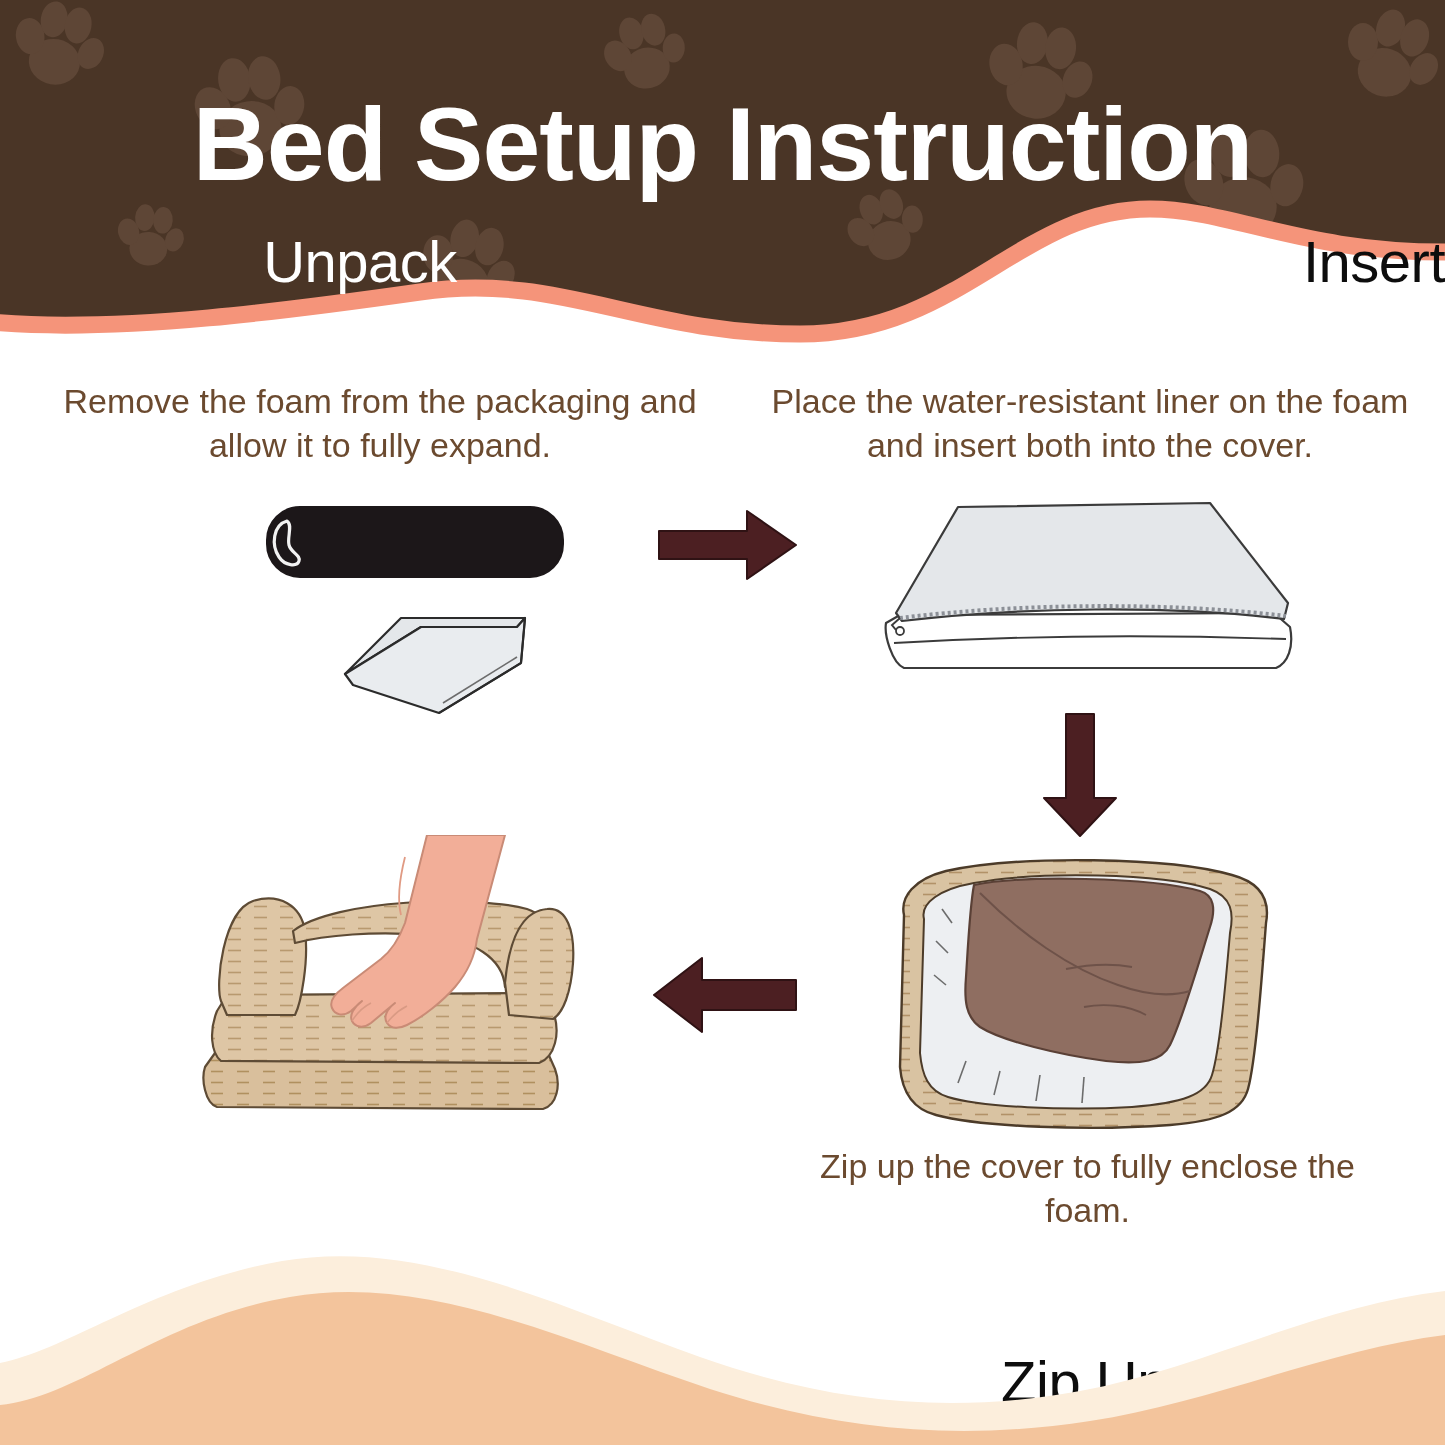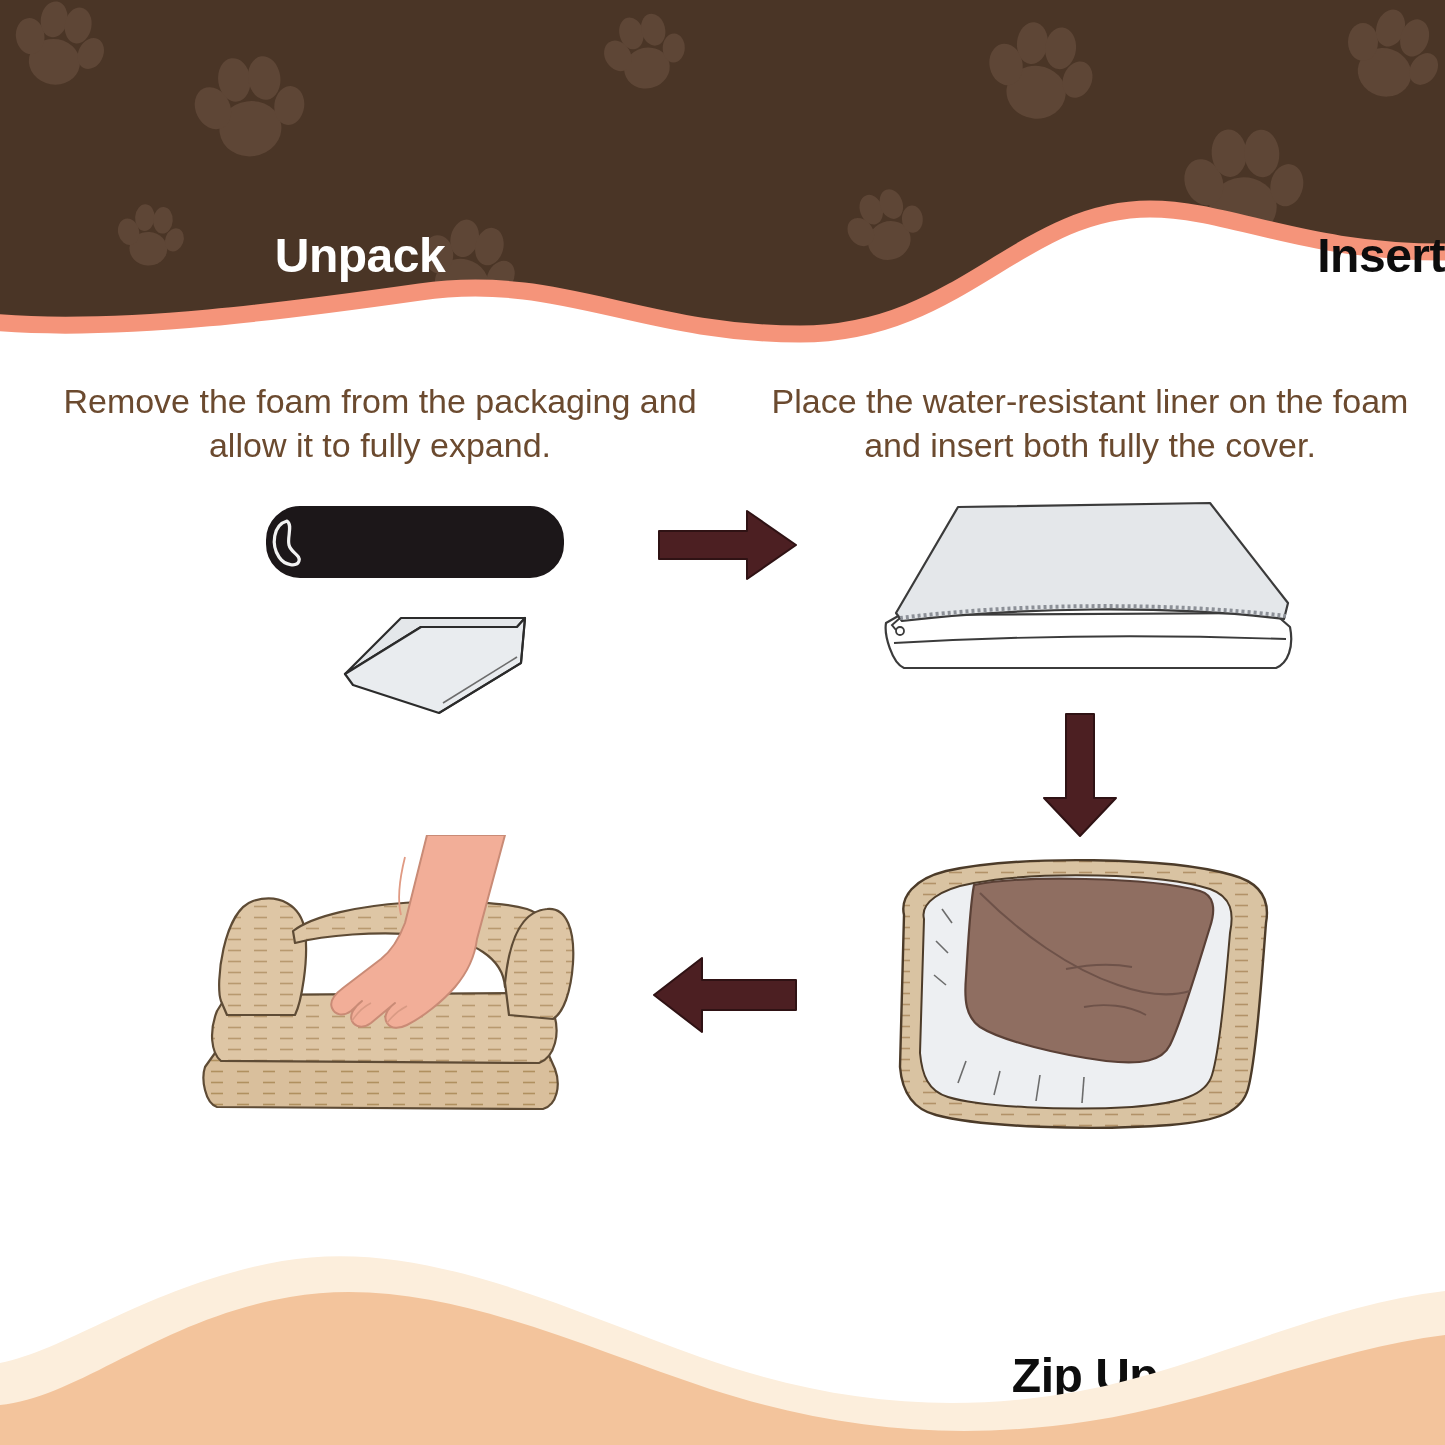--- a/index.html
+++ b/index.html
@@ -37,22 +37,22 @@
     font-weight: bold;
     letter-spacing: -1px;
     line-height: 1.08;
     white-space: nowrap;
     font-family: "Liberation Sans", sans-serif;
   }
 
   
   .step-label {
     position: absolute;
-    font-size: 48px;
-    font-weight: bold;
+    font-size: 58px;
+    font-weight: normal;
     font-family: "Liberation Sans", sans-serif;
     white-space: nowrap;
     letter-spacing: -0.5px;
   }
   .label-unpack { left: 0;   top: 228px; width: 720px; text-align: center; color: #ffffff; }
   .label-insert { left: 725px; top: 228px; width: 720px; text-align: right; color: #0d0d0d; }
   .label-fluff  { left: 0;   top: 1355px; width: 720px; text-align: center; color: #ffffff; }
   .label-zipup  { left: 725px; top: 1348px; width: 720px; text-align: center; color: #0d0d0d; }
 
   
@@ -134,28 +134,30 @@
       <use href="#paw" transform="translate(880,215) scale(0.8) rotate(-20)"></use>
       <use href="#paw" transform="translate(150,225) scale(0.7) rotate(4)"></use>
     </g>
 
     <path d="M-10,322 C120,334 300,309 420,292
              C560,272 640,334 800,334
              C960,334 1020,209 1150,209
              C1232,209 1302,254 1455,252" fill="none" stroke="#F5947A" stroke-width="17" stroke-linecap="round"></path>
   </svg>
 
+  <h1 class="title">Bed Setup Instruction</h1>
 
   <div class="step-label label-unpack">Unpack</div>
   <div class="step-label label-insert">Insert</div>
   <div class="step-label label-fluff">Fluff</div>
   <div class="step-label label-zipup">Zip Up</div>
 
   <div class="caption cap-unpack">Remove the foam from the packaging and allow it to fully expand.</div>
-  <div class="caption cap-insert">Place the water-resistant liner on the foam and insert both fully the cover.</div>
+  <div class="caption cap-insert">Place the water-resistant liner on the foam and insert both into the cover.</div>
+  <div class="caption cap-zip">Zip up the cover to fully enclose the foam.</div>
 
   <div class="illo illo-unpack">
     <svg viewBox="0 0 380 235">
 
       <g>
         <rect x="42" y="22" width="296" height="70" rx="33" ry="33" fill="#1C1719" stroke="#1C1719" stroke-width="2"></rect>
         <path d="M62,36 C48,40 46,60 54,72 C60,81 72,82 74,76 C76,70 66,68 64,60
                  C62,52 68,40 62,36 Z" fill="none" stroke="#F2F2F2" stroke-width="3.2" stroke-linejoin="round"></path>
       </g>
 

